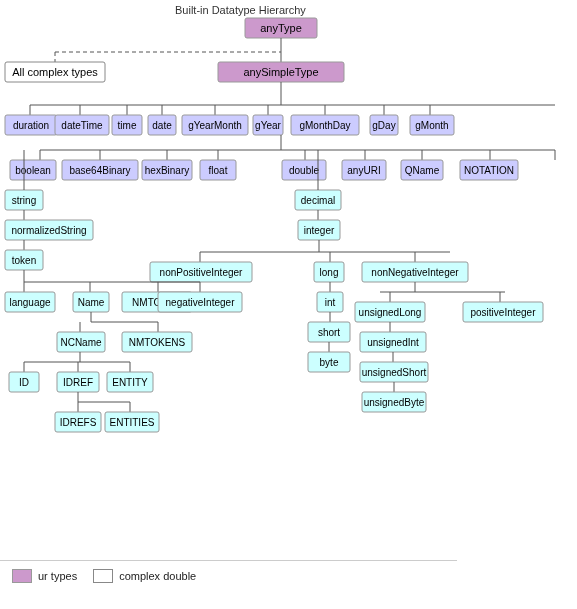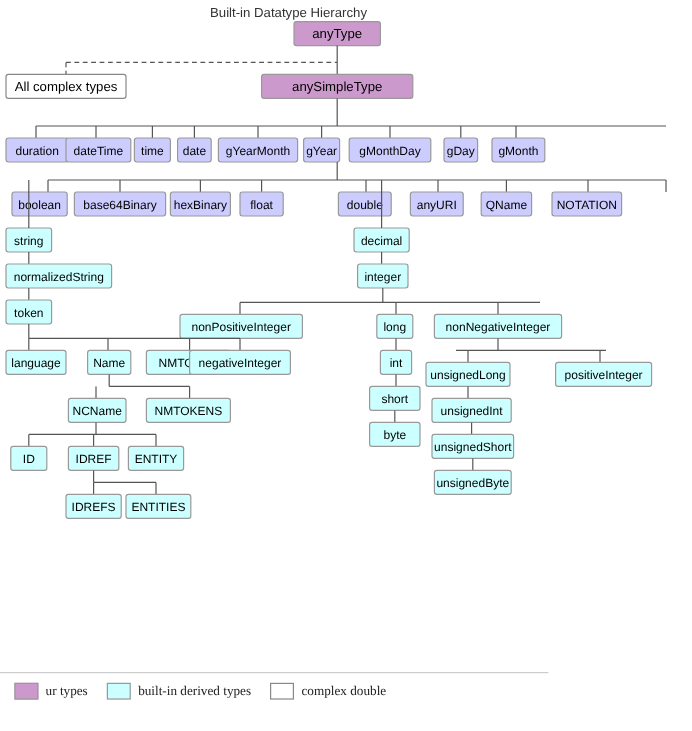--- a/index.html
+++ b/index.html
@@ -27,21 +27,20 @@
       position: absolute;
       bottom: 0;
       left: 0;
       width: 457px;
       border-top: 1px solid #ccc;
       padding: 8px 12px;
       display: flex;
       flex-wrap: wrap;
       gap: 4px 20px;
       background: #fff;
-      font-family: Liberation Serif, serif;
     }
     .legend-item {
       display: flex;
       align-items: center;
       gap: 6px;
       font-size: 11px;
       color: #222;
     }
     .legend-box {
       width: 20px;
@@ -284,20 +283,16 @@
 
 </svg>
 </div>
 
 <div class="legend" style="position:relative; border-top:1px solid #ccc; padding:8px 12px; display:flex; flex-wrap:wrap; gap:4px 16px; background:#fff; font-size:10px;">
   <div class="legend-item">
     <div class="legend-box" style="background:#cc99cc; border:1px solid #999;"></div>
     <span>ur types</span>
   </div>
   <div class="legend-item">
-    <div class="legend-box" style="background:#ccffff; border:1px solid #999;"></div>
-    <span>built-in derived types</span>
-  </div>
-  <div class="legend-item">
     <div class="legend-box" style="background:#fff; border:1px solid #888;"></div>
     <span>complex double</span>
   </div>
 </div>
 
 </body></html>

